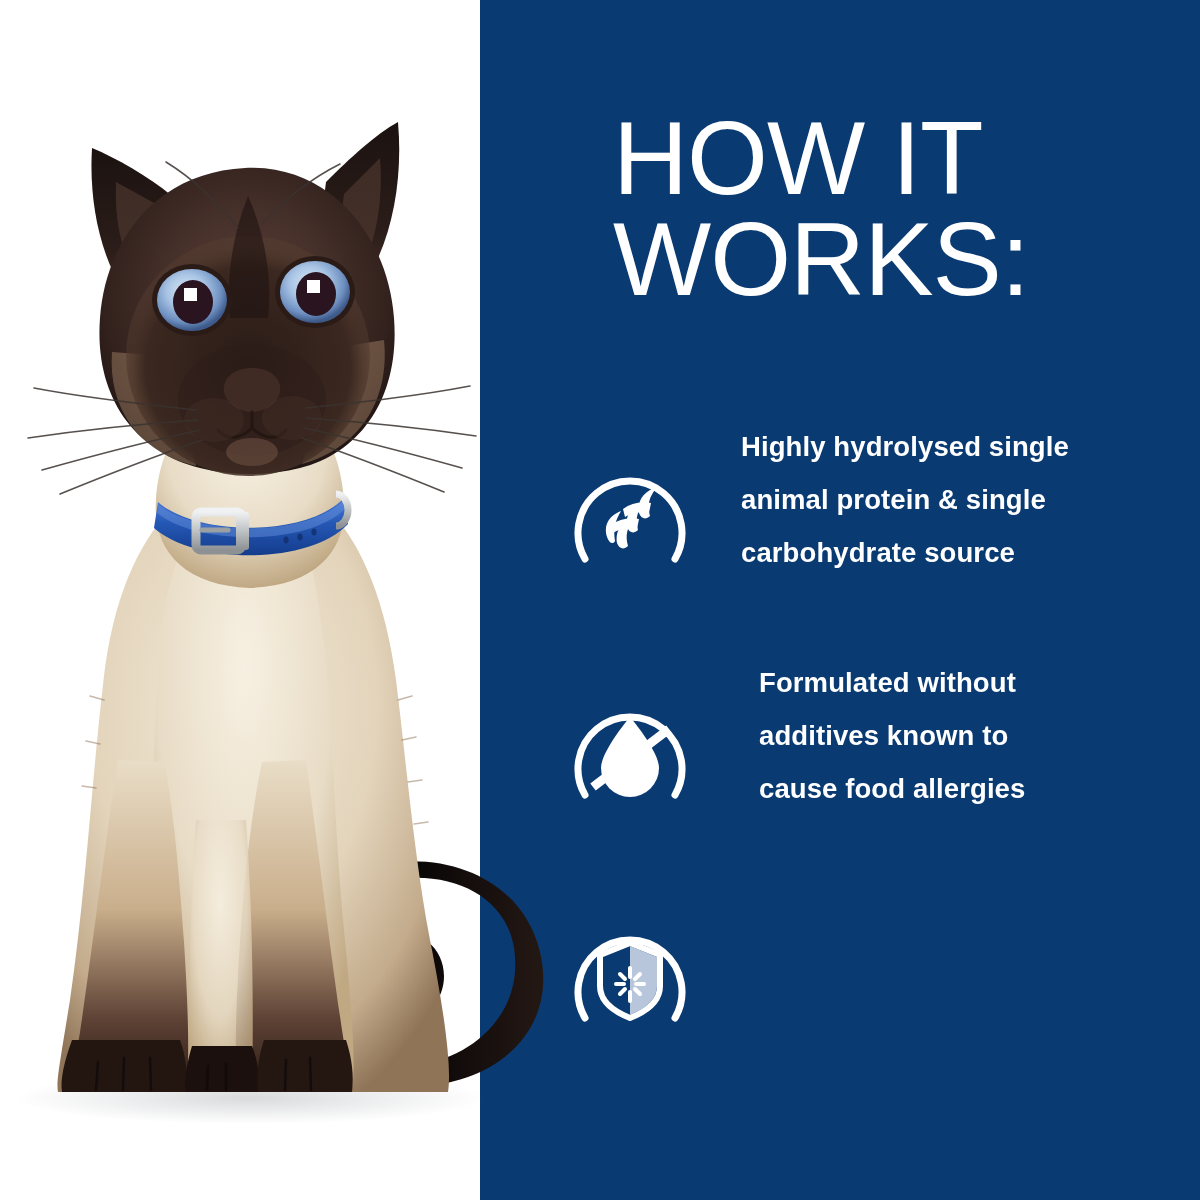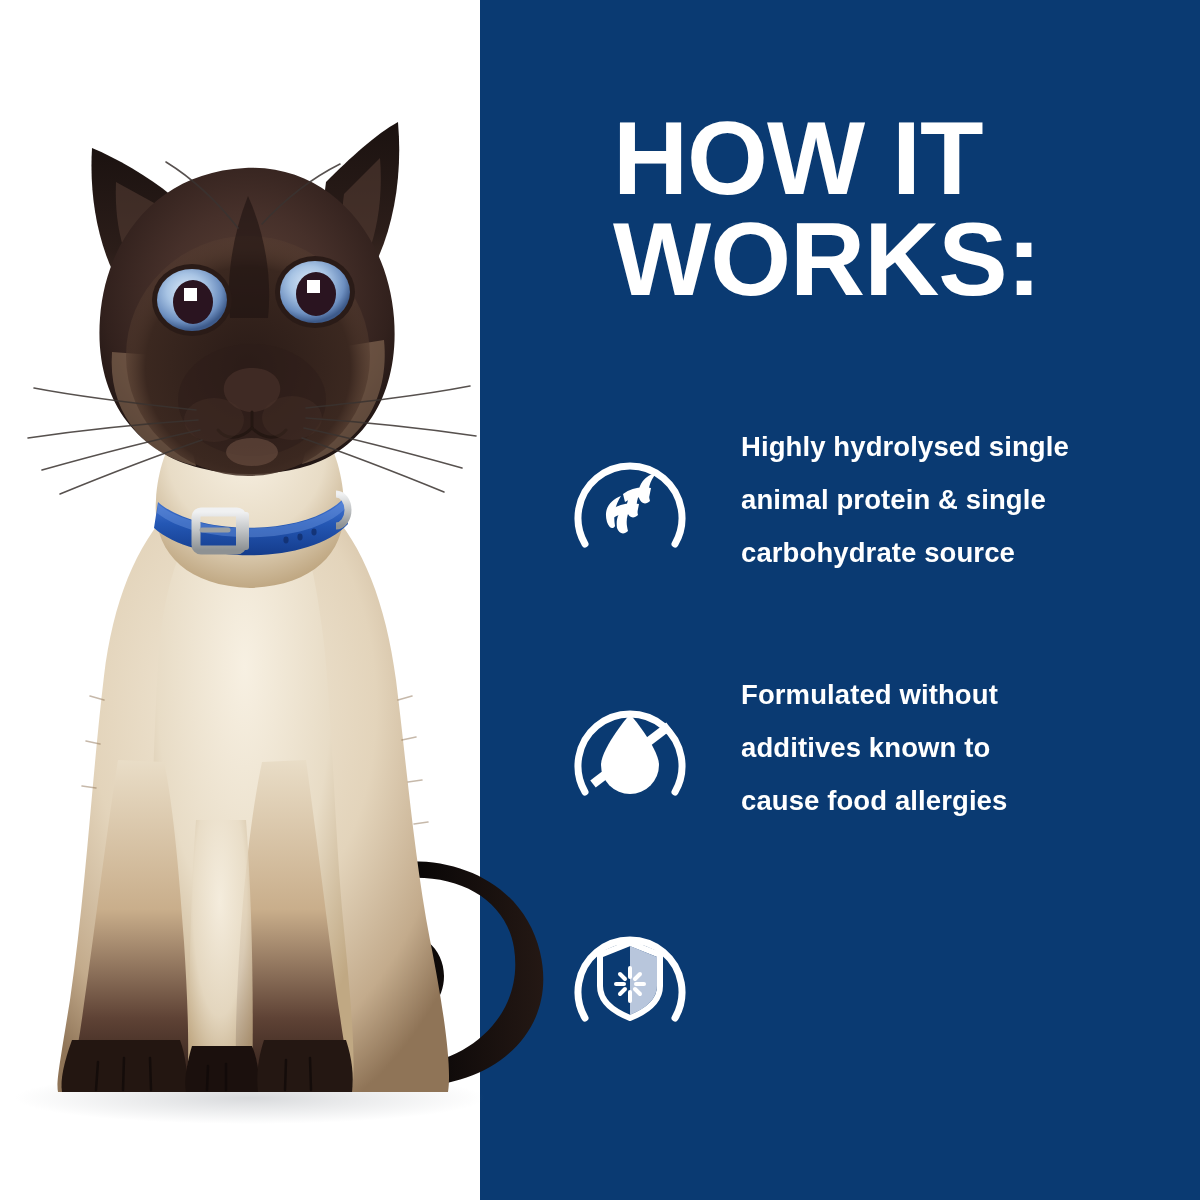--- a/index.html
+++ b/index.html
@@ -52,42 +52,42 @@
     z-index: 1;
   }
 
   .headline {
     position: absolute;
     left: 133px;
     top: 108px;
     width: 560px;
     color: #ffffff;
     font-size: 104px;
-    font-weight: 700;
+    font-weight: 400;
     line-height: 0.97;
     letter-spacing: -1px;
     text-transform: uppercase;
     white-space: pre-line;
   }
 
   .feature-list {
     position: absolute;
     left: 0;
     top: 418px;
     width: 720px;
   }
   .feature {
     position: absolute;
     left: 0;
     width: 720px;
     display: flex;
-    align-items: center;
+    align-items: flex-end;
   }
   .feature.f0 { top: 0px; }
-  .feature.f1 { top: 248px; }
+  .feature.f1 { top: 236px; gap: 18px; }
   .feature.f2 { top: 490px; }
 
   .feature-icon {
     width: 130px;
     min-width: 130px;
     height: 130px;
     margin-left: 85px;
     display: flex;
     align-items: center;
     justify-content: center;

